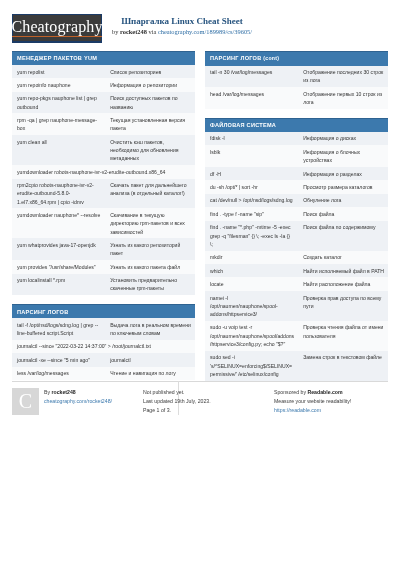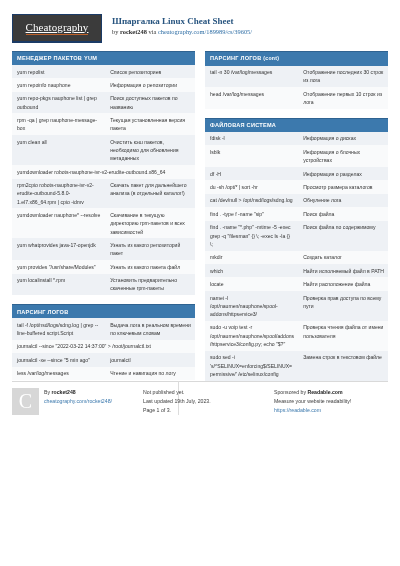--- a/index.html
+++ b/index.html
@@ -35,39 +35,39 @@
     background: #3b3b3b;
     border: 1px solid #1b3b66;
     border-bottom: 2px solid #1b3b66;
     display: flex;
     align-items: center;
     justify-content: center;
     flex: 0 0 auto;
   }
   .logo-text {
     font-family: "Liberation Serif", serif;
-    font-size: 11px;
+    font-size: 16px;
     color: #ffffff;
     letter-spacing: .1px;
     border-bottom: 1.4px solid #c0622a;
     padding-bottom: 1px;
     line-height: 1;
-    text-decoration: underline;
   }
   .title-wrap {
     padding-top: 2px;
     min-width: 0;
   }
   .sheet-title {
     font-family: "Liberation Serif", serif;
     font-size: 9px;
     color: #27547f;
     font-weight: 700;
     line-height: 1.25;
     white-space: nowrap;
+    text-align: center;
   }
   .sheet-sub {
     font-family: "Liberation Serif", serif;
     font-size: 6.4px;
     color: #3d3d3d;
     line-height: 1.35;
     margin-top: 1px;
     white-space: nowrap;
   }
   .sheet-sub .b { font-weight: 700; color: #2d2d2d; }

